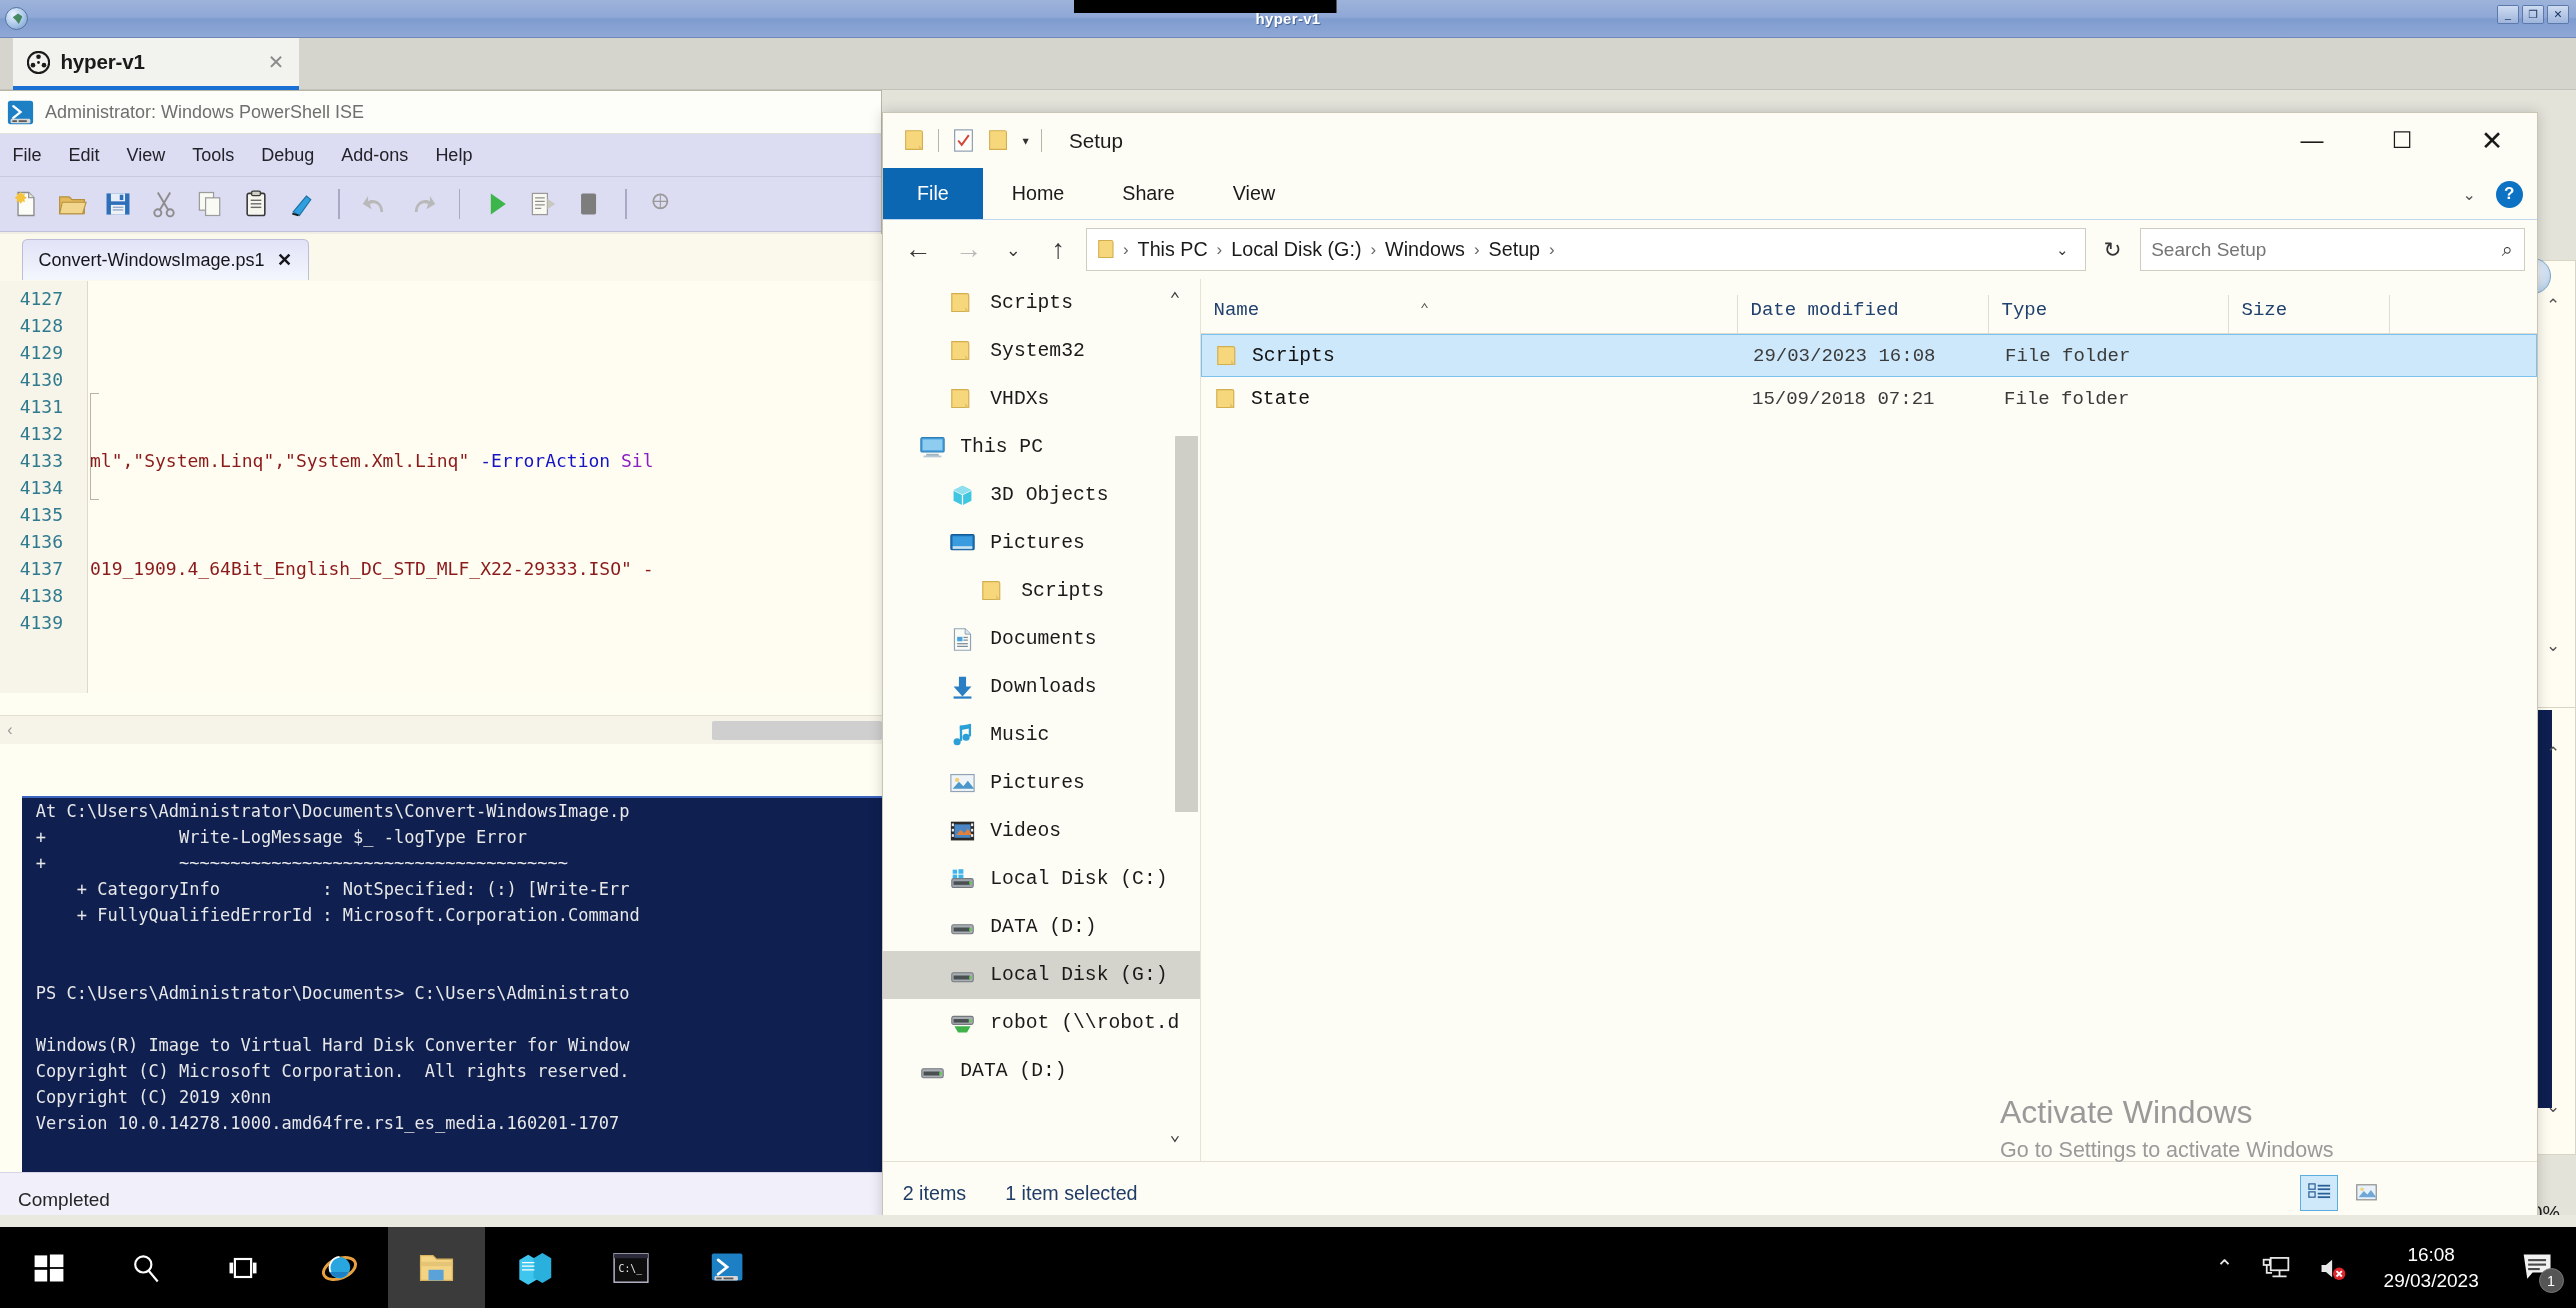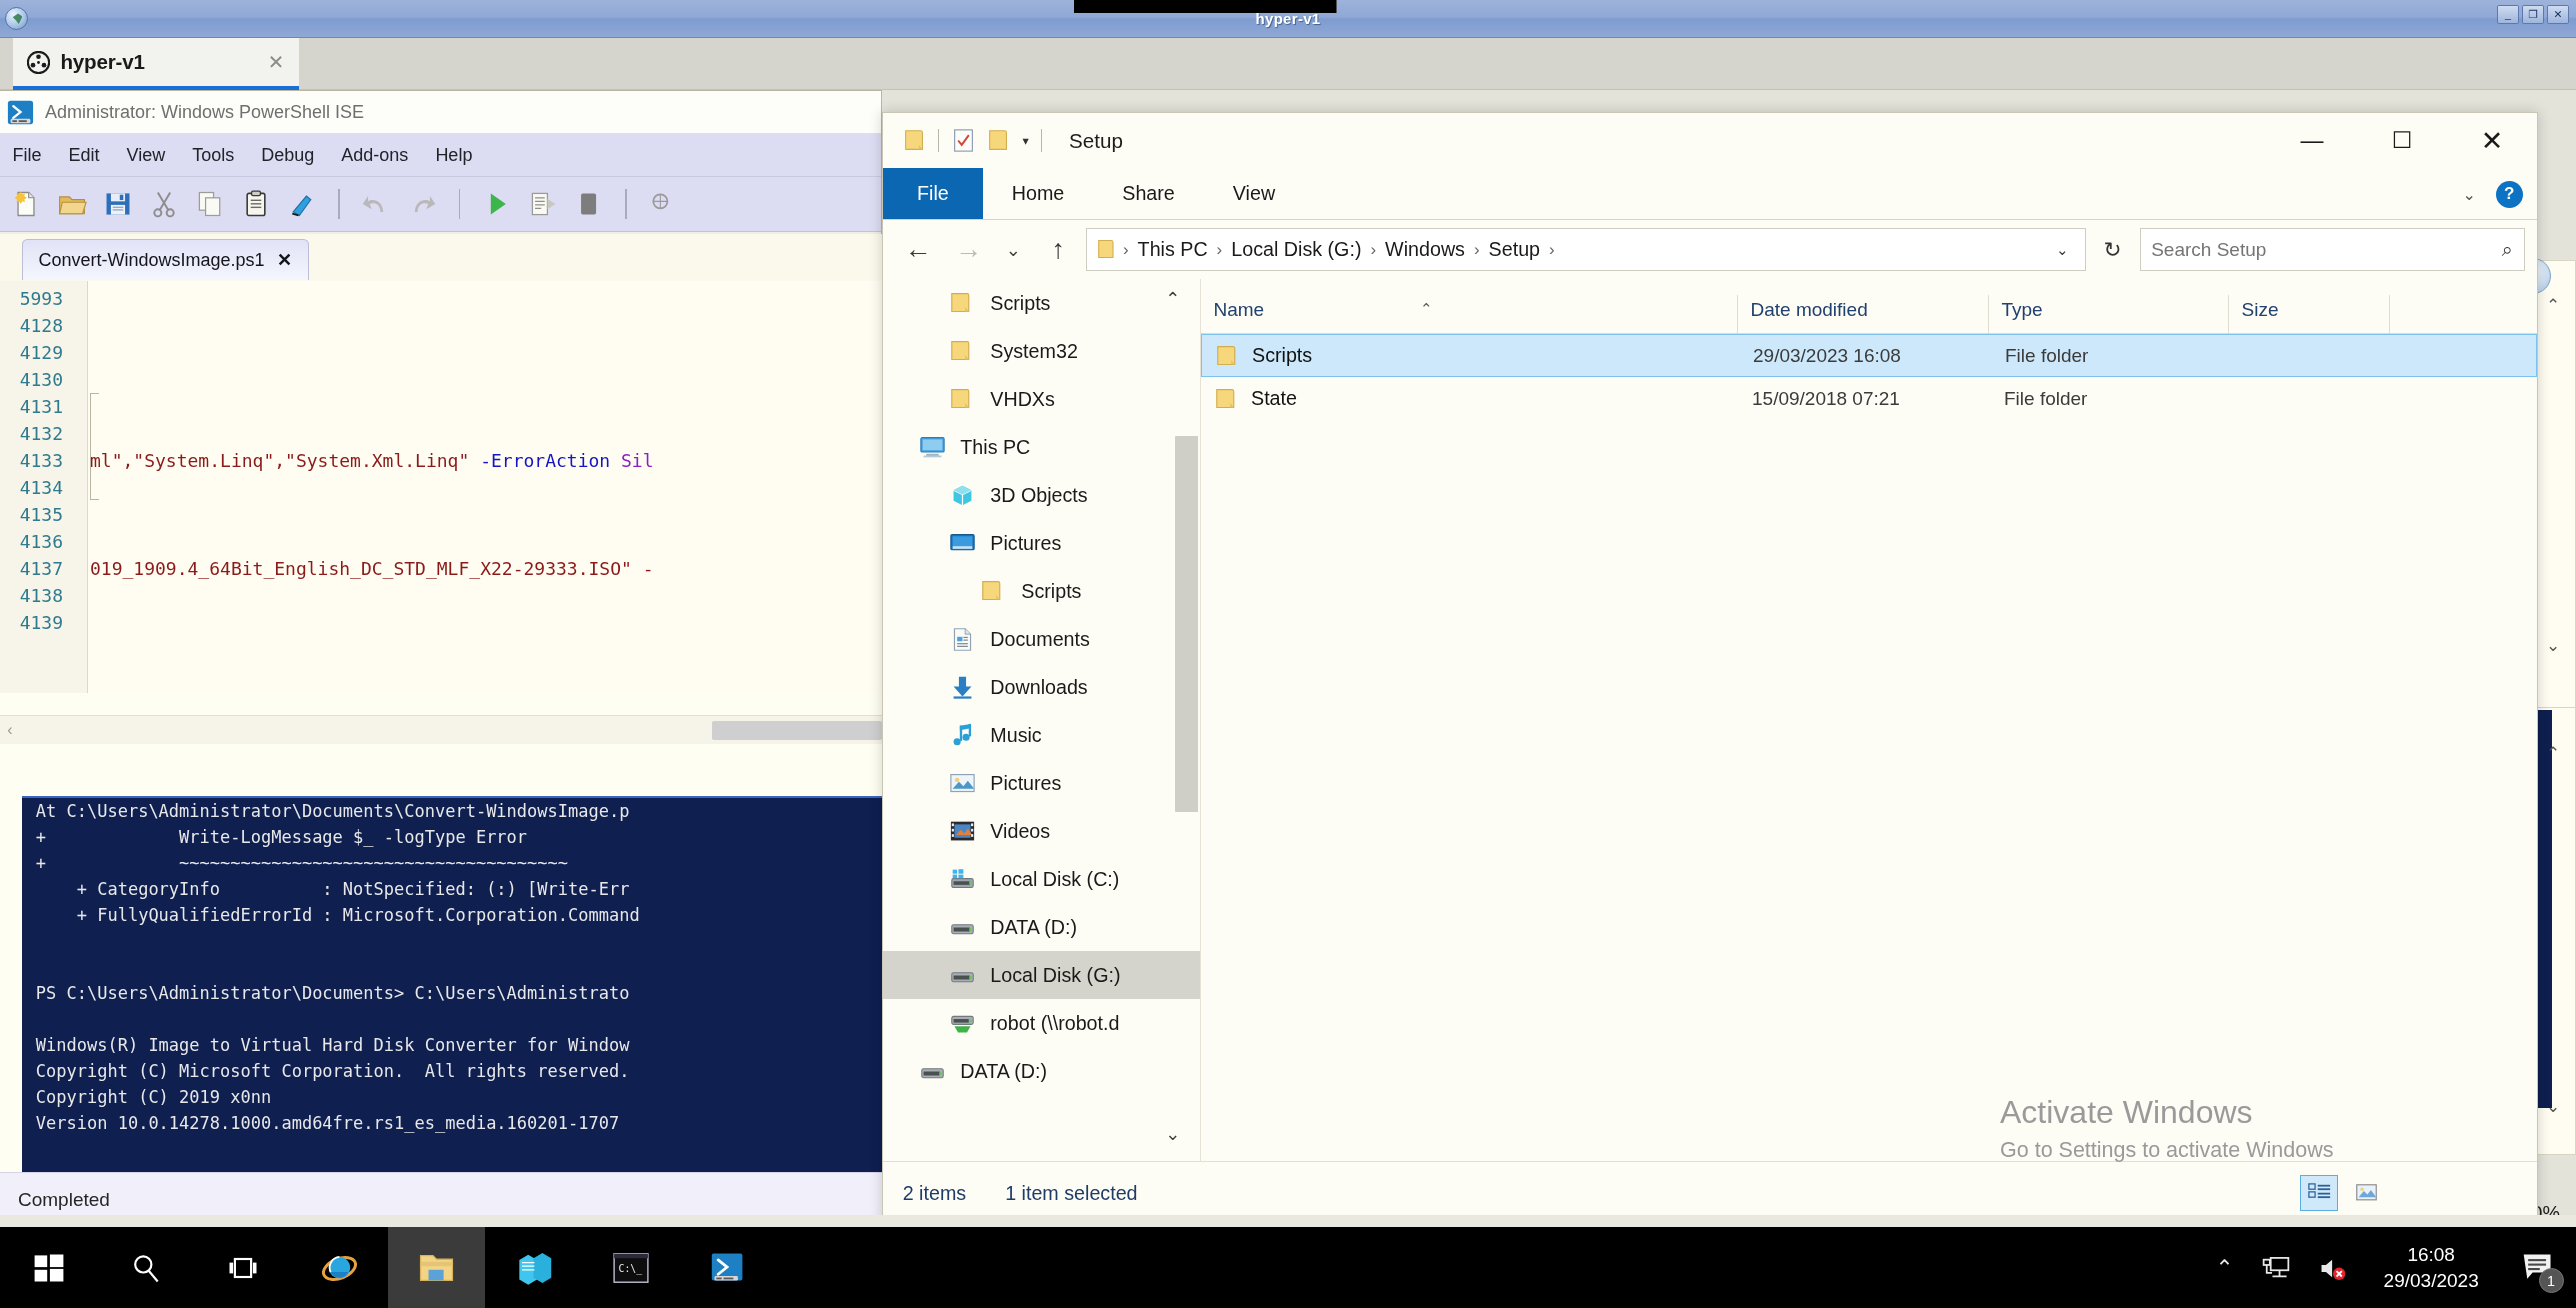--- a/index.html
+++ b/index.html
@@ -202,21 +202,21 @@
   .searchbox{
     width:385px; height:43px; background:#fff; border:0.9px solid #cfcdc2;
     display:flex; align-items:center; padding:0 10.7px;
   }
   .searchbox input{
     flex:1; border:none; outline:none; font-size:19px; color:#6d6d6d;
     font-family:"Liberation Sans", sans-serif; background:transparent;
   }
   .search-ico{ font-size:19.7px; color:#3b3b3b; }
 
-  .expl-body{ position:absolute; left:0; top:166px; right:0; bottom:64px; display:flex; }
+  .expl-body{ position:absolute; left:0; top:166px; right:0; bottom:64px; display:flex;font-family:Liberation Mono, monospace; }
   .navpane{
     width:318px; background:#fdfcf5; position:relative; overflow:hidden;
     border-right:0.9px solid #e6e3d6;
   }
   .nav-item{
     height:48px; display:flex; align-items:center; gap:14.3px; padding-left:36px;
     font-size:19.7px; color:#1a1a1a; white-space:nowrap;
   }
   .nav-item.indent1{ padding-left:66px; }
   .nav-item.indent2{ padding-left:97px; }
@@ -466,21 +466,21 @@
 
     <div class="ise-editor">
       <div class="doc-tabbar">
         <div class="doc-tab">
           <span class="doc-tab-label">Convert-WindowsImage.ps1</span>
           <span class="doc-tab-x">✕</span>
         </div>
       </div>
       <div class="code-area">
         <div class="gutter" id="gutter">
-            <div>5993</div>
+            <div>4127</div>
             <div>4128</div>
             <div>4129</div>
             <div>4130</div>
             <div>4131</div>
             <div>4132</div>
             <div>4133</div>
             <div>4134</div>
             <div>4135</div>
             <div>4136</div>
             <div>4137</div>

